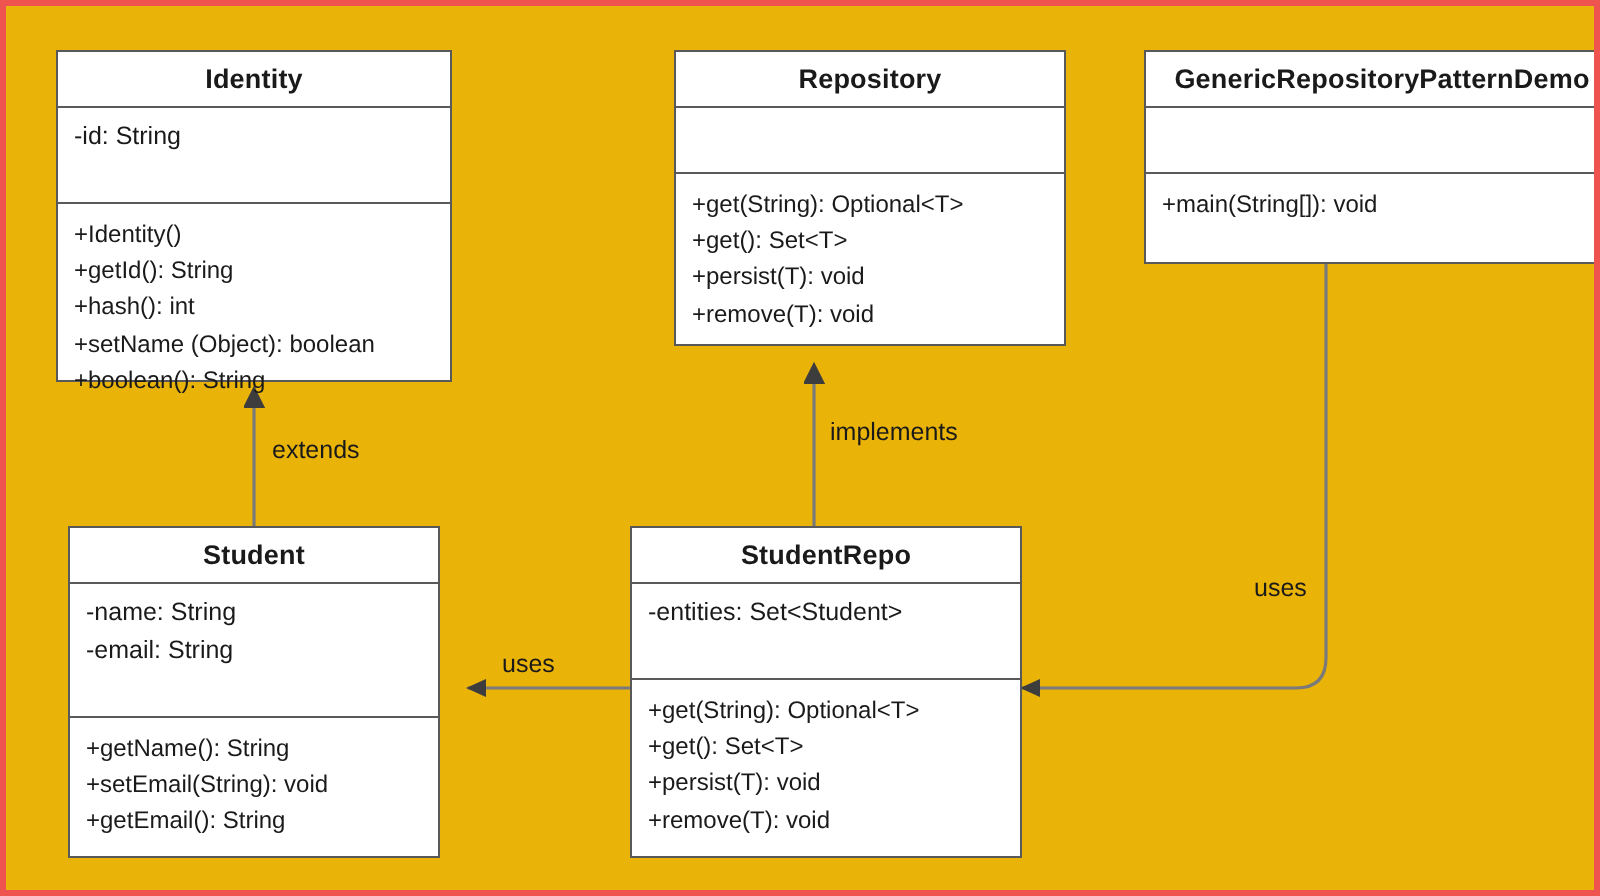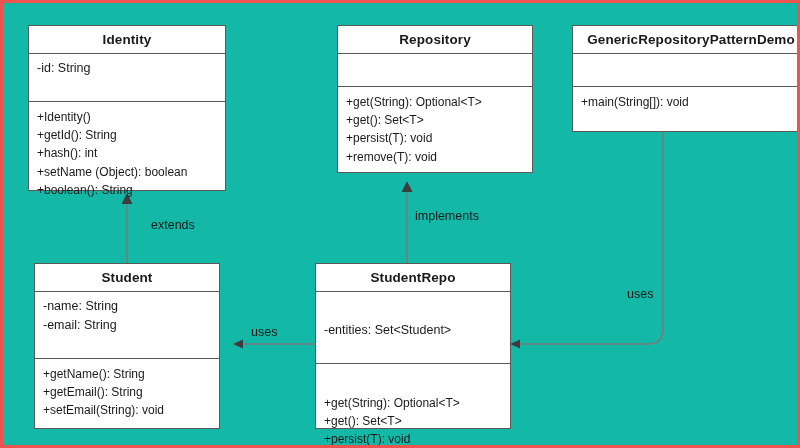--- a/index.html
+++ b/index.html
@@ -4,21 +4,21 @@
 <style>
   html, body {
     margin: 0;
     padding: 0;
     background: #ffffff;
   }
   #canvas {
     position: relative;
     width: 800px;
     height: 448px;
-    background: #14b8a6;
+    background: #eab308;
     box-sizing: border-box;
     border: 3px solid #ef5350;
     overflow: hidden;
     font-family: "Liberation Sans", sans-serif;
   }
   .uml-class {
     position: absolute;
     box-sizing: border-box;
     background: #ffffff;
     border: 1.5px solid #595959;
@@ -131,36 +131,36 @@
   </div>
 
   <div class="uml-class" style="left:31px; top:260px; width:186px; height:166px;">
     <div class="uml-title">Student</div>
     <div class="uml-attrs">
       <div class="row">-name: String</div>
       <div class="row">-email: String</div>
     </div>
     <div class="uml-ops">
       <div class="row">+getName(): String</div>
+      <div class="row">+setEmail(String): void</div>
       <div class="row">+getEmail(): String</div>
-      <div class="row">+setEmail(String): void</div>
     </div>
   </div>
 
-  <div class="uml-class" style="left:312px; top:260px; width:196px; height:166px;gap:24px;">
+  <div class="uml-class" style="left:312px; top:260px; width:196px; height:166px;">
     <div class="uml-title">StudentRepo</div>
     <div class="uml-attrs">
       <div class="row">-entities: Set&lt;Student&gt;</div>
     </div>
     <div class="uml-ops">
       <div class="row wrap">+get(String): Optional&lt;T&gt;</div>
       <div class="row">+get(): Set&lt;T&gt;</div>
       <div class="row">+persist(T): void</div>
       <div class="row">+remove(T): void</div>
     </div>
   </div>
 
-  <div class="edge-label" style="left:148px; top:215px;text-align:center;">extends</div>
+  <div class="edge-label" style="left:133px; top:215px;text-align:center;">extends</div>
   <div class="edge-label" style="left:412px; top:206px;">implements</div>
   <div class="edge-label" style="left:248px; top:322px;">uses</div>
   <div class="edge-label" style="left:624px; top:284px;">uses</div>
 
 </div>
 
 </body></html>

